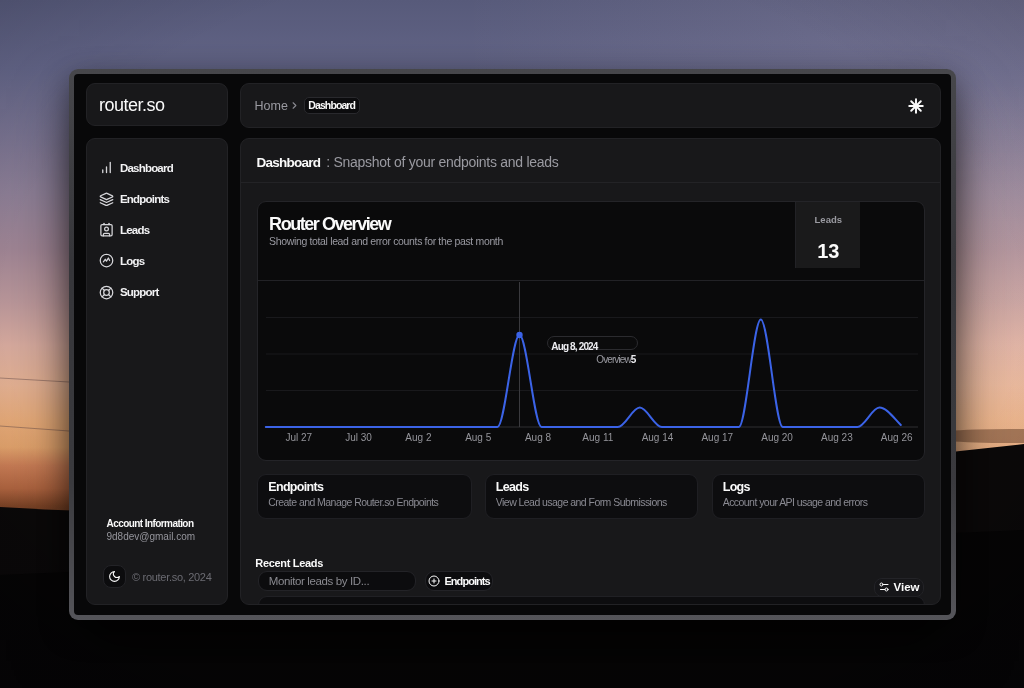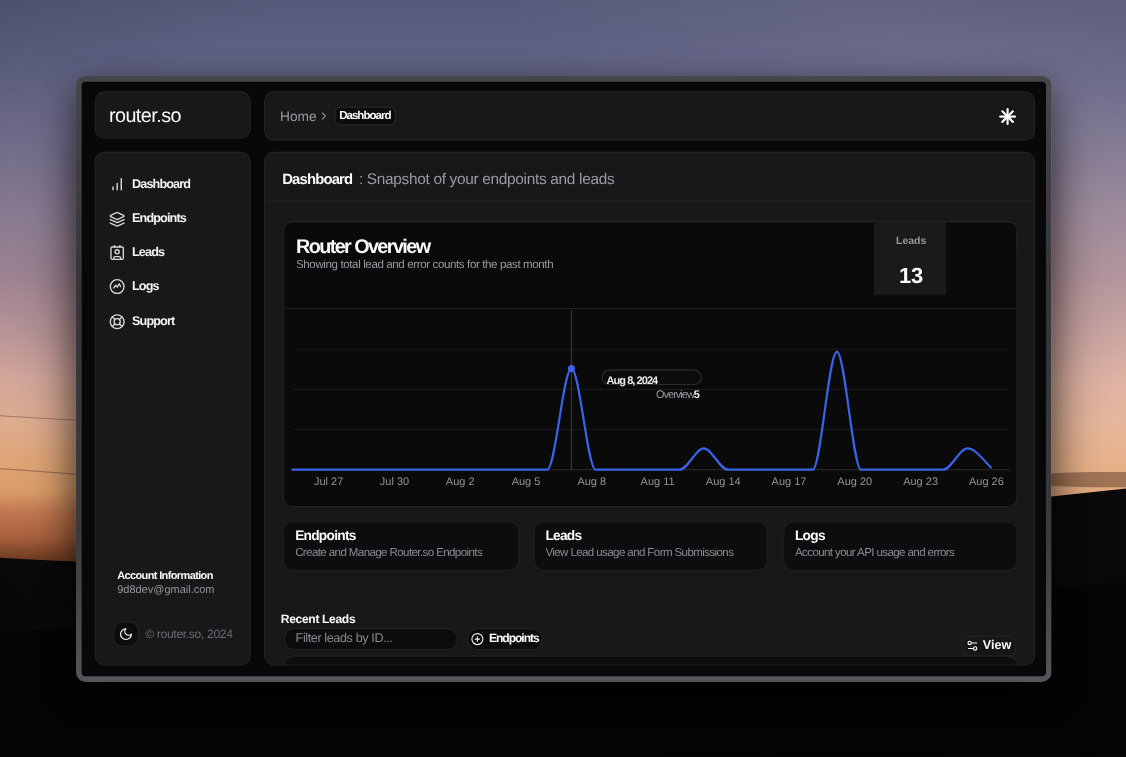--- a/index.html
+++ b/index.html
@@ -258,21 +258,21 @@
     <div class="mini" style="left:244.3px; width:213px">
         <div class="mt">Leads</div>
         <div class="ms">View Lead usage and Form Submissions</div>
       </div>
     <div class="mini" style="left:471.2px; width:213.4px">
         <div class="mt">Logs</div>
         <div class="ms">Account your API usage and errors</div>
       </div>
 
     <div class="rl">Recent Leads</div>
-    <div class="finput">Filter leads by ID...</div>
+    <div class="finput">Monitor leads by ID...</div>
     <div class="ebtn">
       <svg width="12" height="12" viewBox="0 0 24 24" fill="none" stroke="#fafafa" stroke-width="2" stroke-linecap="round">
           <circle cx="12" cy="12" r="10"></circle>
           <path d="M8 12h8"></path>
           <path d="M12 8v8"></path>
         </svg>
       <span>Endpoints</span>
     </div>
     <div class="vbtn">
       <svg width="12" height="12" viewBox="0 0 24 24" fill="none" stroke="#fafafa" stroke-width="2" stroke-linecap="round">

